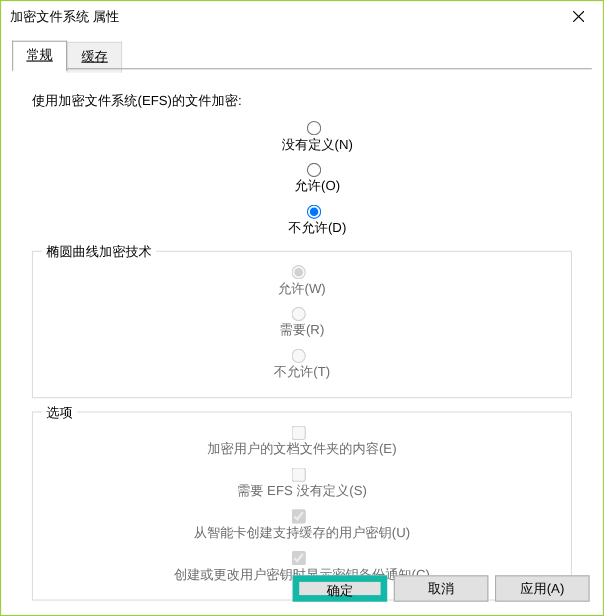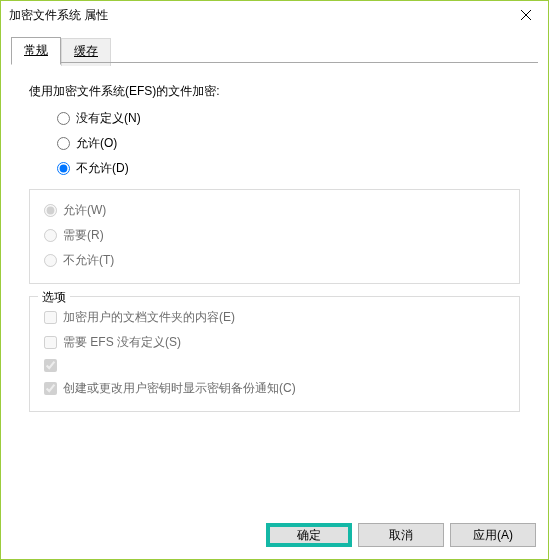--- a/index.html
+++ b/index.html
@@ -70,20 +70,21 @@
   .content {
     padding: 18px 28px 10px 28px;
   }
   .heading { margin-bottom: 10px; }
   .radio-group { padding-left: 28px; }
   .radio-row, .check-row {
     display: flex;
     align-items: center;
     margin-bottom: 8px;
     font-size: 12px;
+    flex-direction: column;
   }
   .radio-row input, .check-row input { margin-right: 6px; }
   .fieldset {
     border: 1px solid #dcdcdc;
     margin-top: 12px;
     padding: 12px 14px 6px 14px;
     position: relative;
   }
   .legend {
     position: absolute;
@@ -107,21 +108,21 @@
   }
   .btn {
     min-width: 86px;
     height: 24px;
     border: 1px solid #adadad;
     background: #e1e1e1;
     font-size: 12px;
     cursor: pointer;
     font-family: inherit;
   }
-  .btn.primary { border: 4px solid #14b8a6; }
+  .btn.primary { border: 6px solid #14b8a6; }
   input[type="radio"], input[type="checkbox"] {
     width: 13px; height: 13px;
   }
 </style>
 </head>
 <body>
 
 <div class="titlebar">
   <span class="title">加密文件系统 属性</span>
   <div class="close-btn">
@@ -150,20 +151,21 @@
       <input type="radio" name="efs" style="">
       <span>允许(O)</span>
     </label>
     <label class="radio-row">
       <input type="radio" name="efs" checked="" style="">
       <span>不允许(D)</span>
     </label>
   </div>
 
   <div class="fieldset">
+    <span class="legend">椭圆曲线加密技术</span>
     <label class="radio-row disabled-row">
       <input type="radio" name="ecc" checked="" disabled="" style="">
       <span>允许(W)</span>
     </label>
     <label class="radio-row disabled-row">
       <input type="radio" name="ecc" disabled="" style="">
       <span>需要(R)</span>
     </label>
     <label class="radio-row disabled-row">
       <input type="radio" name="ecc" disabled="" style="">
@@ -176,20 +178,21 @@
     <label class="check-row disabled-row">
       <input type="checkbox" disabled="" style="">
       <span>加密用户的文档文件夹的内容(E)</span>
     </label>
     <label class="check-row disabled-row">
       <input type="checkbox" disabled="" style="">
       <span>需要 EFS 没有定义(S)</span>
     </label>
     <label class="check-row disabled-row">
       <input type="checkbox" checked="" disabled="" style="">
+      <span>从智能卡创建支持缓存的用户密钥(U)</span>
     </label>
     <label class="check-row disabled-row">
       <input type="checkbox" checked="" disabled="" style="">
       <span>创建或更改用户密钥时显示密钥备份通知(C)</span>
     </label>
   </div>
 
 </div>
 
 <div class="footer">

